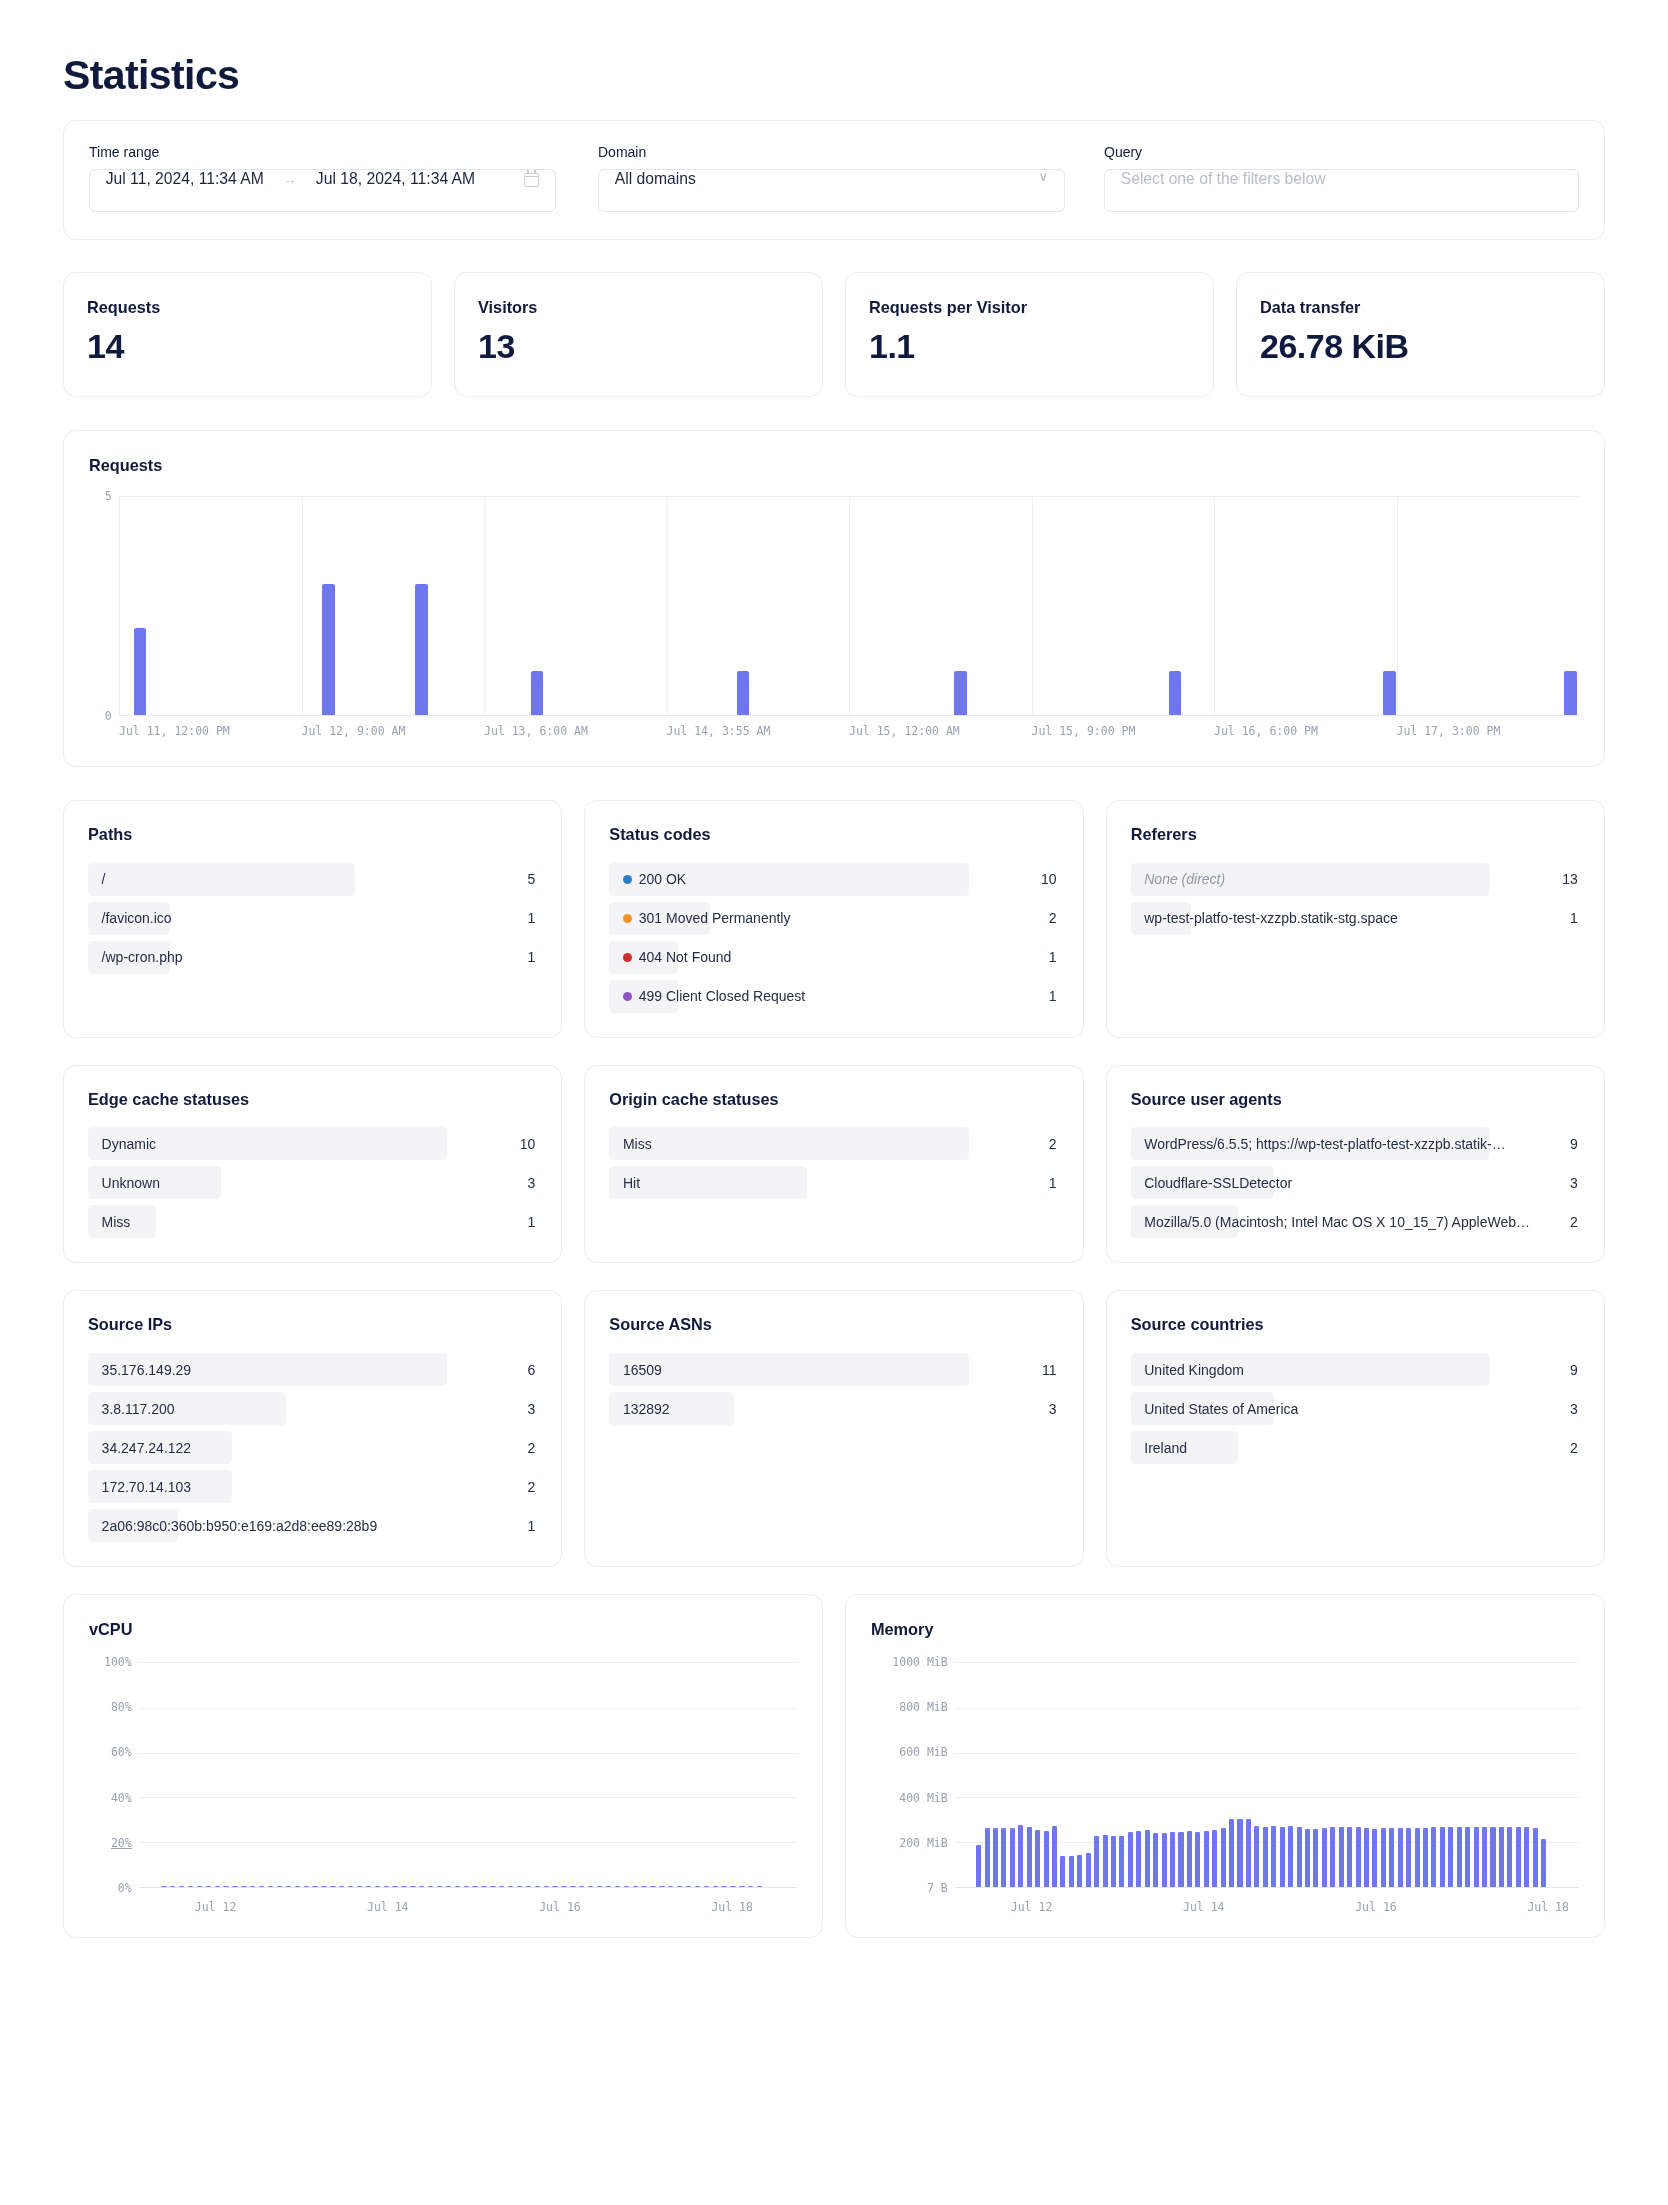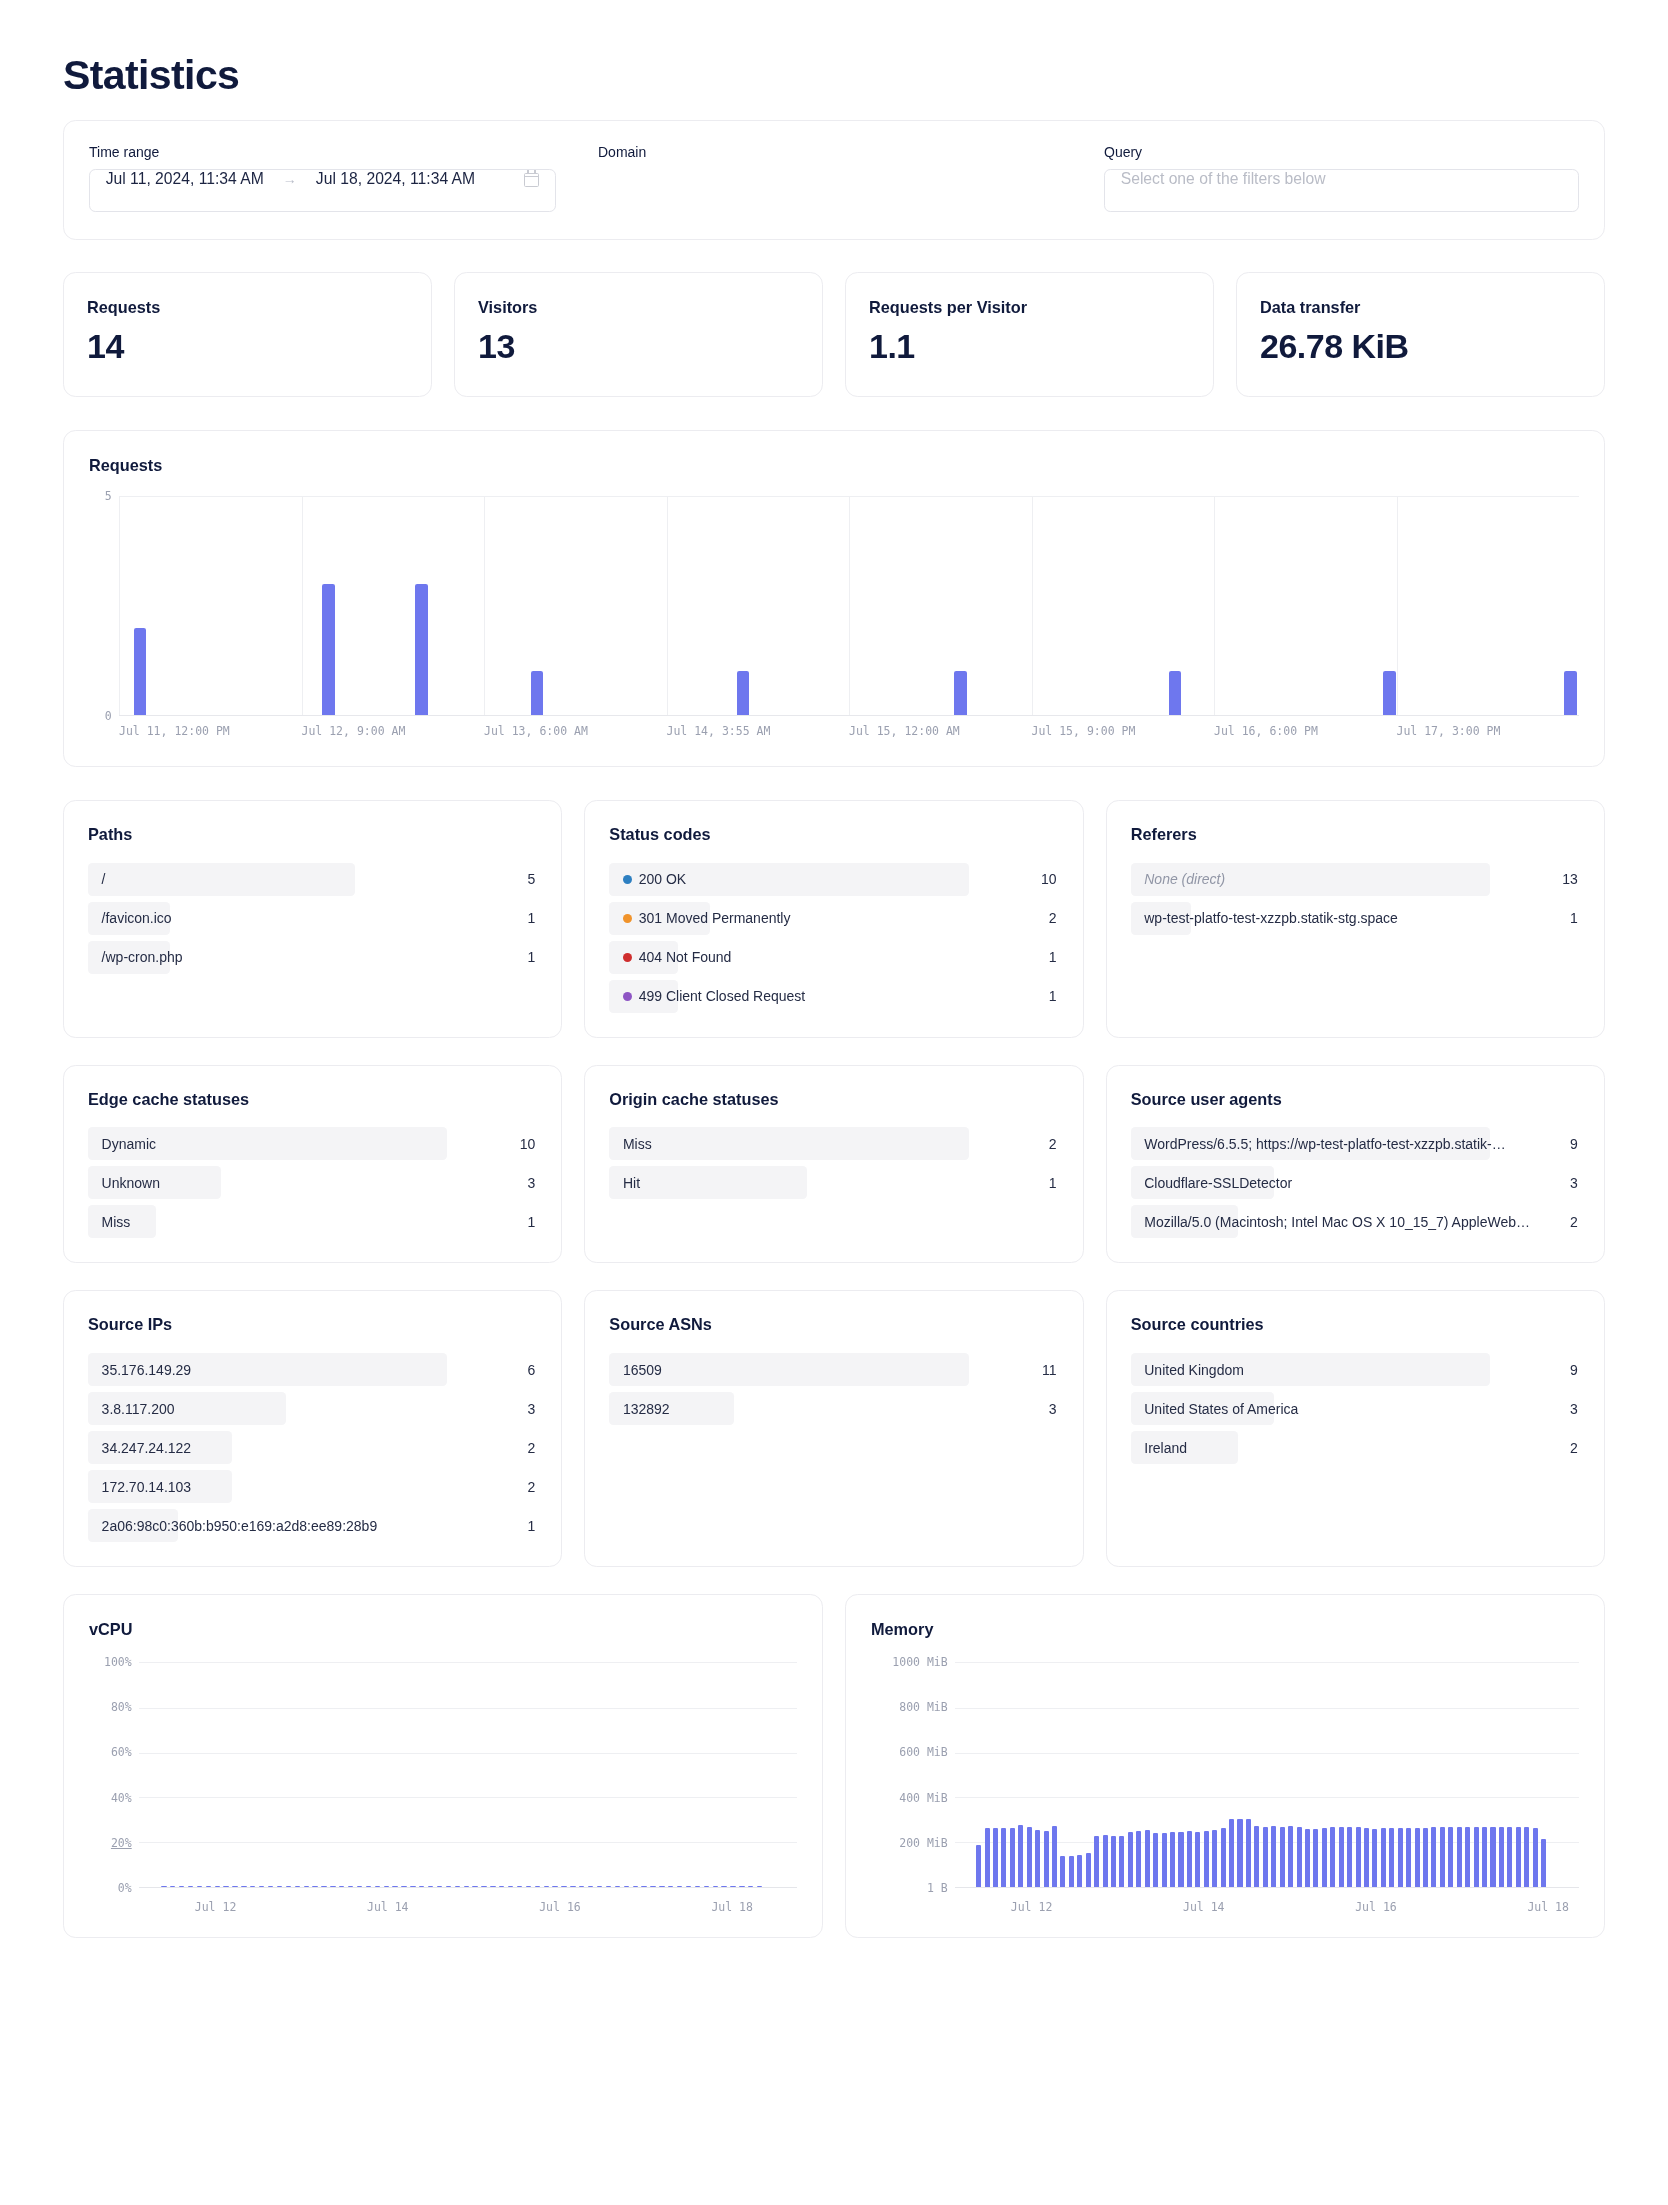--- a/index.html
+++ b/index.html
@@ -179,20 +179,24 @@
         <span class="body"></span>
           <span class="bar"></span>
           <span class="t1"></span>
           <span class="t2"></span>
       </span>
     </div>
   </div>
 
   <div class="filter-field domain">
     <div class="filter-label">Domain</div>
+    <div class="control selectbox">
+      <span>All domains</span>
+      <span class="chev">∨</span>
+    </div>
   </div>
 
   <div class="filter-field query">
     <div class="filter-label">Query</div>
     <div class="control querybox">
       <span class="placeholder">Select one of the filters below</span>
     </div>
   </div>
 
 </section>
@@ -536,21 +540,21 @@
         <span style="left: calc(35.1351% + 50px);">Jul 14</span>
         <span style="left: calc(59.4595% + 50px);">Jul 16</span>
         <span style="left: calc(83.7838% + 50px);">Jul 18</span>
       </div>
   </div>
 
   <div class="card res-card">
     <div class="chart-title">Memory</div>
     <div class="res-body">
       <div class="yaxis-res mib" id="mem-yaxis">
-          <span style="top: 100%;">1 B</span>
+          <span style="top: 100%;">7 B</span>
           <span style="top: 80%;">200 MiB</span>
           <span style="top: 60%;">400 MiB</span>
           <span style="top: 40%;">600 MiB</span>
           <span style="top: 20%;">800 MiB</span>
           <span style="top: 0%;">1000 MiB</span>
         </div>
       <div class="plot-res" id="mem-plot">
           <div class="hgrid" style="top: 80%;"></div>
           <div class="hgrid" style="top: 60%;"></div>
           <div class="hgrid" style="top: 40%;"></div>

